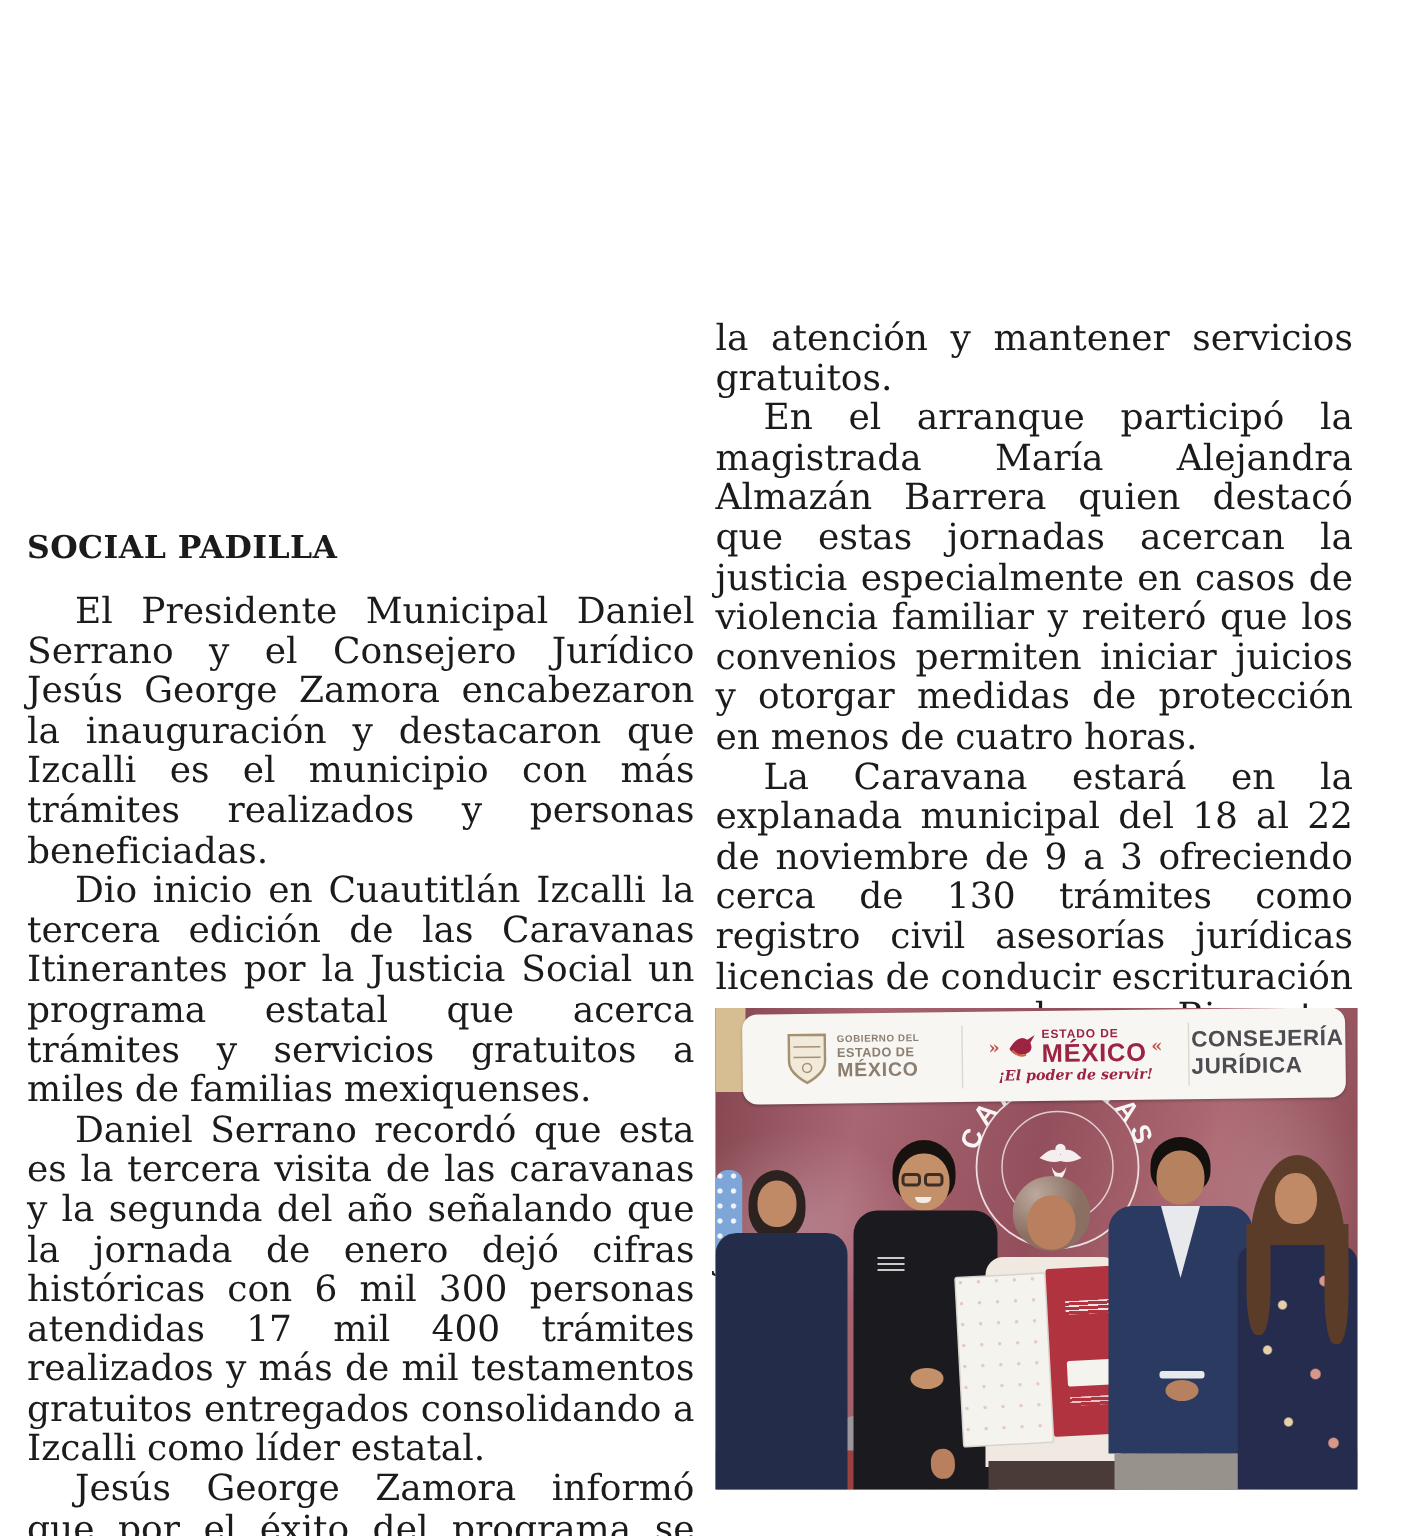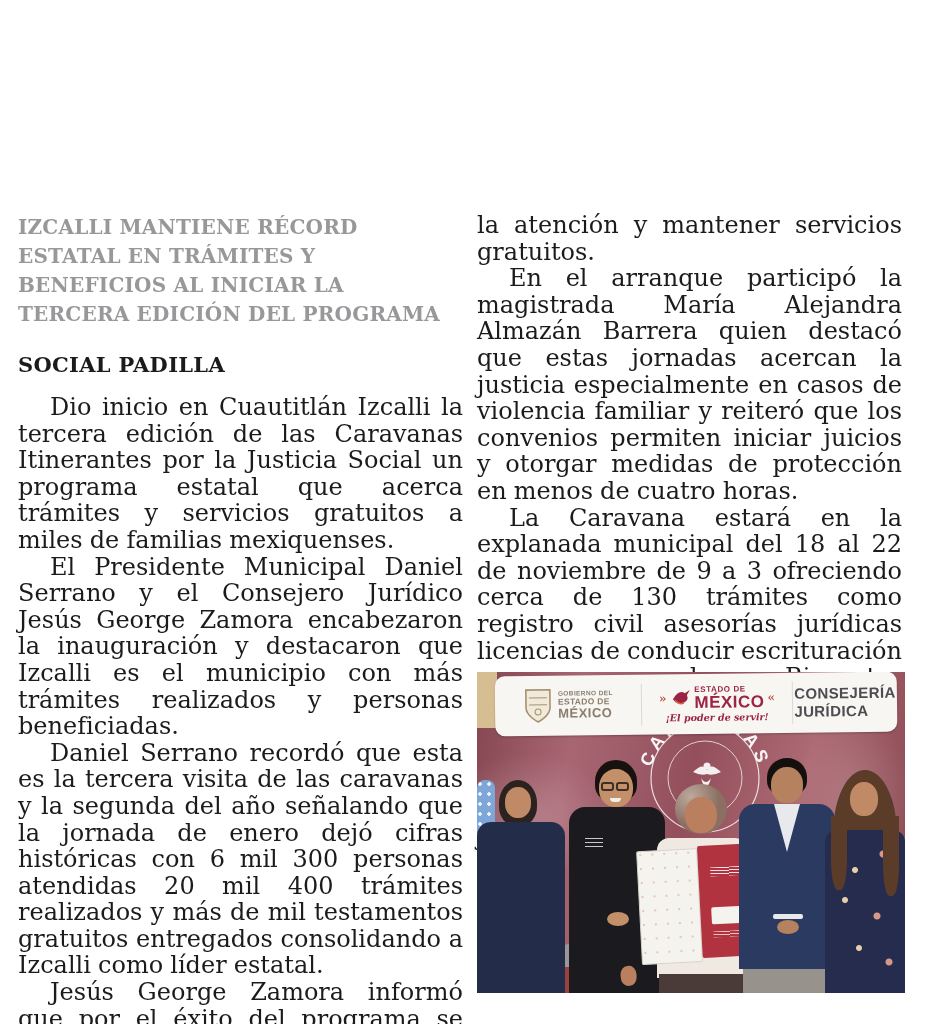--- a/index.html
+++ b/index.html
@@ -148,28 +148,27 @@
        radial-gradient(circle at 64px 132px, #d9978a 3px, transparent 4px);}
   .p5 .lockl{left:6px;top:46px;width:16px;height:74px;background:#5a3c28;border-radius:0 0 40% 40%;}
   .p5 .lockr{left:58px;top:46px;width:16px;height:80px;background:#5a3c28;border-radius:0 0 40% 40%;}
 </style>
 </head>
 <body>
 
 <div class="page">
 
 
-  <div class="subhead">IZCALLI MANTIENE RÉCORD ESTATAL EN TRÁMITES Y BENEFICIOS AL INICIAR LA TERCERA EDICIÓN DEL PROGRAMA</div>
 
   <div class="byline">SOCIAL PADILLA</div>
 
   <div class="col col-left">
+    <p>El Presidente Municipal Daniel Serrano y el Consejero Jurídico Jesús George Zamora encabezaron la inauguración y destacaron que Izcalli es el municipio con más trámites realizados y personas beneficiadas.</p>
     <p>Dio inicio en Cuautitlán Izcalli la tercera edición de las Caravanas Itinerantes por la Justicia Social un programa estatal que acerca trámites y servicios gratuitos a miles de familias mexiquenses.</p>
-    <p>El Presidente Municipal Daniel Serrano y el Consejero Jurídico Jesús George Zamora encabezaron la inauguración y destacaron que Izcalli es el municipio con más trámites realizados y personas beneficiadas.</p>
-    <p>Daniel Serrano recordó que esta es la tercera visita de las caravanas y la segunda del año señalando que la jornada de enero dejó cifras históricas con 6 mil 300 personas atendidas 20 mil 400 trámites realizados y más de mil testamentos gratuitos entregados consolidando a Izcalli como líder estatal.</p>
+    <p>Daniel Serrano recordó que esta es la tercera visita de las caravanas y la segunda del año señalando que la jornada de enero dejó cifras históricas con 6 mil 300 personas atendidas 17 mil 400 trámites realizados y más de mil testamentos gratuitos entregados consolidando a Izcalli como líder estatal.</p>
     <p>Jesús George Zamora informó que por el éxito del programa se sumaron nuevas dependencias federales como Insus la Procuraduría Agraria el Registro Agrario Nacional el INEA y el Instituto Federal de la Defensoría Pública lo que permite fortalecer</p>
   </div>
 
   <div class="col col-right">
     <p class="cont">la atención y mantener servicios gratuitos.</p>
     <p>En el arranque participó la magistrada María Alejandra Almazán Barrera quien destacó que estas jornadas acercan la justicia especialmente en casos de violencia familiar y reiteró que los convenios permiten iniciar juicios y otorgar medidas de protección en menos de cuatro horas.</p>
     <p>La Caravana estará en la explanada municipal del 18 al 22 de noviembre de 9 a 3 ofreciendo cerca de 130 trámites como registro civil asesorías jurídicas licencias de conducir escrituración programas de Bienestar certificación para motociclistas y el registro para bodas gratuitas del 22 de noviembre con lo que Izcalli se consolida como referente estatal en acercar servicios y justicia.</p>
   </div>
 
   <figure class="photo" style="margin:0;">

